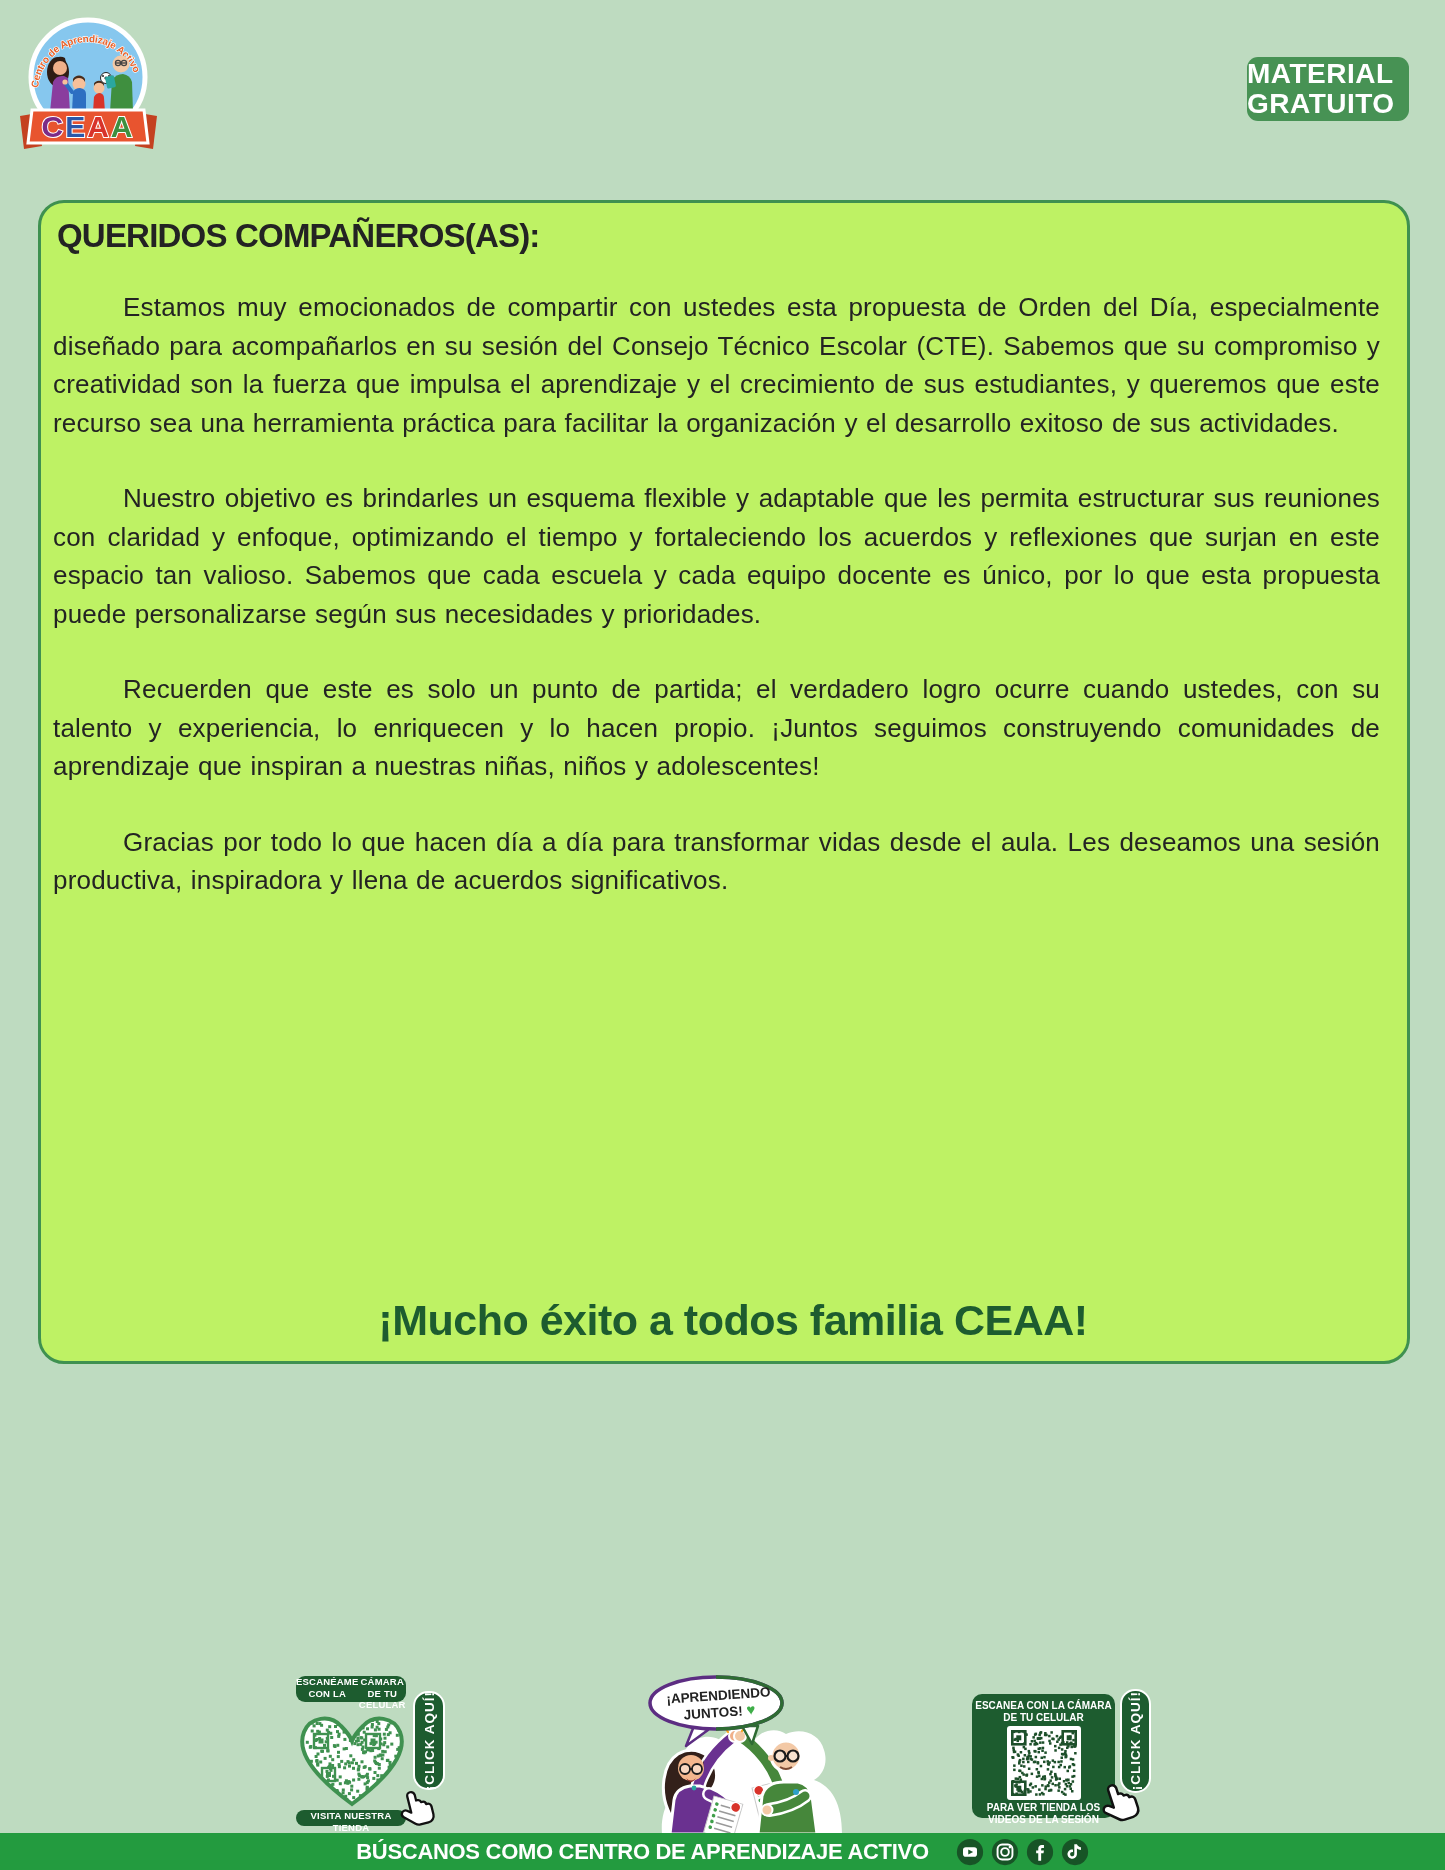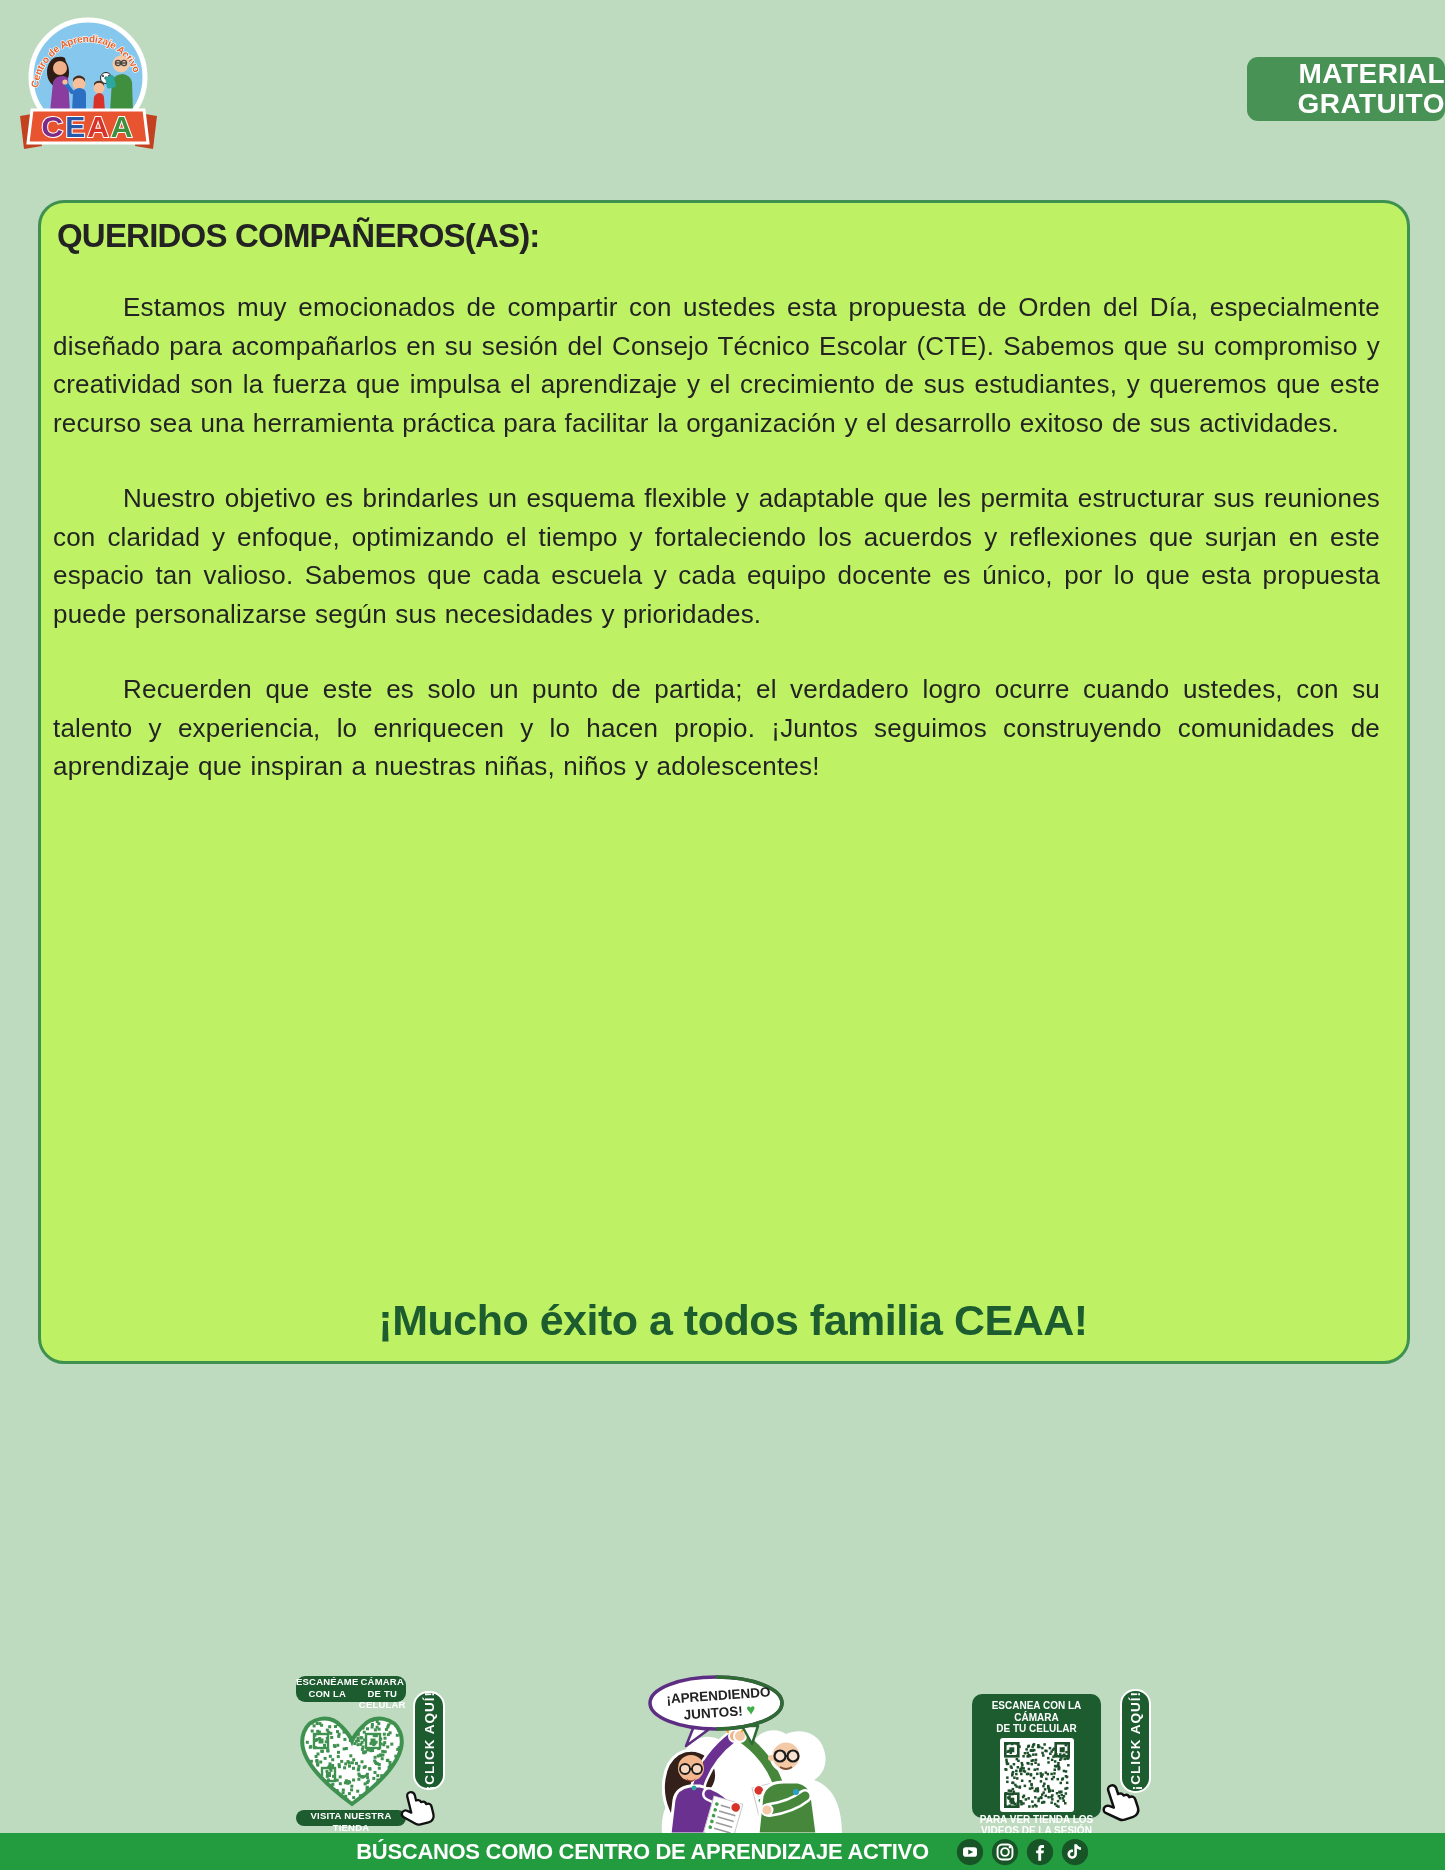--- a/index.html
+++ b/index.html
@@ -3,21 +3,21 @@
 <meta charset="utf-8">
 <style>
   html,body{margin:0;padding:0;}
   .page{position:relative;width:1445px;height:1870px;overflow:hidden;
         background:var(--bg,#bedbc0);font-family:"Liberation Sans", sans-serif;}
   .abs{position:absolute;}
 
   
   .badge{position:absolute;left:1247px;top:57px;width:162px;height:64px;
          background:var(--badge-green,#479254);border-radius:11px;
-         display:flex;flex-direction:column;align-items:flex-end;justify-content:center;padding-left:36px;}
+         display:flex;flex-direction:column;align-items:flex-start;justify-content:center;}
   .badge span{color:#fff;font-weight:bold;font-size:28px;line-height:30px;letter-spacing:.5px;}
 
   
   .card{position:absolute;left:38px;top:200px;width:1372px;height:1164px;
         background:#bef264;border:3px solid var(--card-border,#3f9150);border-radius:26px;box-sizing:border-box;}
   .card-title{position:absolute;left:16px;top:14px;font-size:33px;font-weight:bold;
               letter-spacing:-.8px;color:var(--text,#232323);}
   .letter-body{position:absolute;left:12px;right:27px;top:48px;color:var(--text,#232323);}
   .letter-body p{margin:37px 0 0 0;font-size:26px;line-height:38.5px;text-align:justify;
                  text-indent:70px;letter-spacing:.2px;word-spacing:1px;}
@@ -27,21 +27,21 @@
   
   .pill{background:var(--dark-green,#1d5c2f);color:#fff;font-weight:bold;text-align:center;
         border-radius:9px;display:flex;flex-direction:row;justify-content:center;}
   .pill-sm{font-size:9.5px;line-height:11.5px;letter-spacing:.2px;}
   .vpill{position:absolute;background:var(--dark-green,#1d5c2f);border:2px solid #fff;border-radius:15px;
          display:flex;align-items:center;justify-content:center;}
   .vpill span{writing-mode:vertical-rl;transform:rotate(180deg);color:#fff;font-weight:bold;
               font-size:13.5px;letter-spacing:1px;white-space:nowrap;}
 
   
-  .video-box{position:absolute;left:972px;top:1694px;width:129px;height:124px;
+  .video-box{position:absolute;left:972px;top:1694px;width:143px;height:124px;
              background:var(--dark-green,#1d5c2f);border-radius:10px;color:#fff;text-align:center;}
   .video-box .cap{font-size:10px;font-weight:bold;line-height:11.5px;}
   .video-box .cap.top{margin-top:6px;}
   .qr-frame{margin:3px auto 2px auto;width:74px;height:74px;background:#fff;border-radius:3px;}
 
   
   .bar{position:absolute;left:0;bottom:0;width:100%;height:37px;background:var(--bar-green,#239b3f);
        display:flex;align-items:center;justify-content:center;gap:27px;z-index:6;}
   .bar-text{color:#fff;font-weight:bold;font-size:22px;letter-spacing:-.3px;}
   .soc{display:flex;gap:7px;align-items:center;}
@@ -103,20 +103,21 @@
     <span>MATERIAL</span>
     <span>GRATUITO</span>
   </div>
 
   <div class="card">
     <div class="card-title">QUERIDOS COMPAÑEROS(AS):</div>
     <div class="letter-body">
       <p>Estamos muy emocionados de compartir con ustedes esta propuesta de Orden del Día, especialmente diseñado para acompañarlos en su sesión del Consejo Técnico Escolar (CTE). Sabemos que su compromiso y creatividad son la fuerza que impulsa el aprendizaje y el crecimiento de sus estudiantes, y queremos que este recurso sea una herramienta práctica para facilitar la organización y el desarrollo exitoso de sus actividades.</p>
       <p>Nuestro objetivo es brindarles un esquema flexible y adaptable que les permita estructurar sus reuniones con claridad y enfoque, optimizando el tiempo y fortaleciendo los acuerdos y reflexiones que surjan en este espacio tan valioso. Sabemos que cada escuela y cada equipo docente es único, por lo que esta propuesta puede personalizarse según sus necesidades y prioridades.</p>
       <p>Recuerden que este es solo un punto de partida; el verdadero logro ocurre cuando ustedes, con su talento y experiencia, lo enriquecen y lo hacen propio. ¡Juntos seguimos construyendo comunidades de aprendizaje que inspiran a nuestras niñas, niños y adolescentes!</p>
+      <p>Gracias por todo lo que hacen día a día para transformar vidas desde el aula. Les deseamos una sesión productiva, inspiradora y llena de acuerdos significativos.</p>
     </div>
     <div class="closing">¡Mucho éxito a todos familia CEAA!</div>
   </div>
 
   <div class="pill pill-sm abs" style="left:296px;top:1676px;width:110px;height:26px;">
     <span>ESCANÉAME CON LA</span>
     <span>CÁMARA DE TU CELULAR</span>
   </div>
 
   <svg class="abs" style="left:292px;top:1702px" width="120" height="110" viewBox="0 0 120 110">

